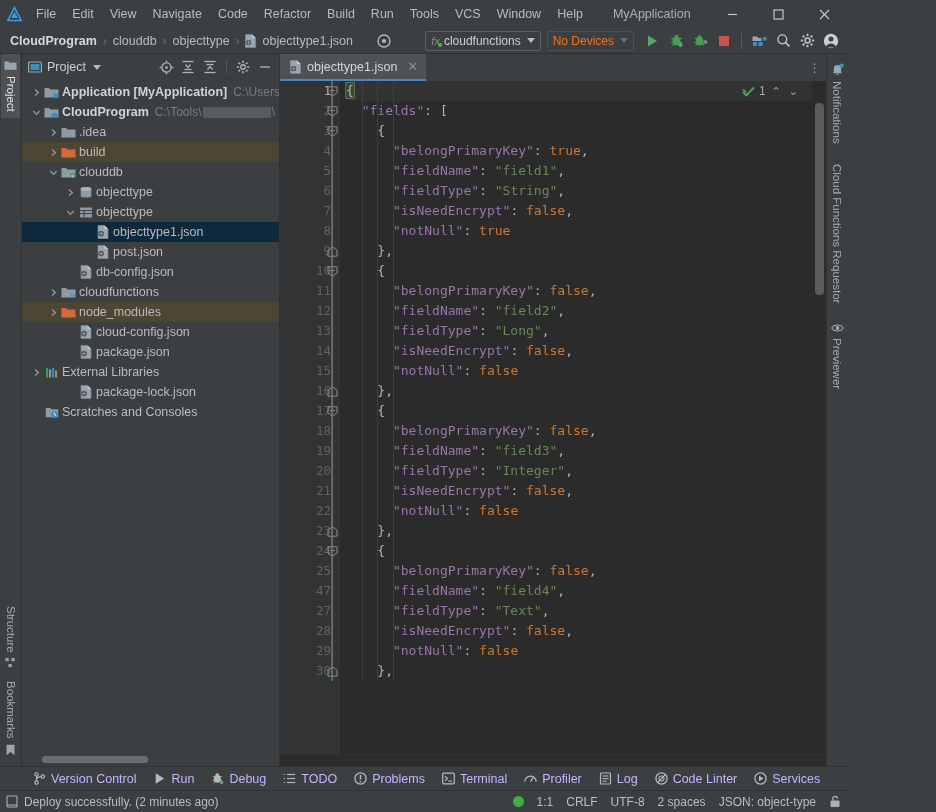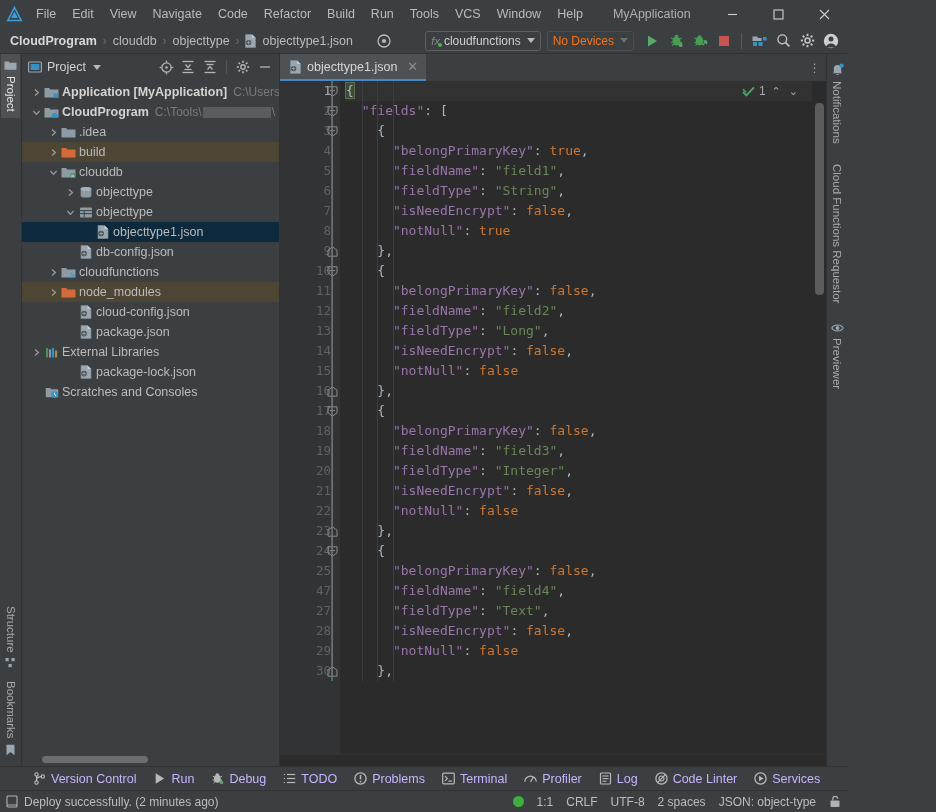--- a/index.html
+++ b/index.html
@@ -546,20 +546,33 @@
             <span class="arrow"></span>
             <span class="tico">
               <svg width="14" height="14" viewBox="0 0 13 14">
                 <path d="M1.5 0.5 h6.5 L11.5 4 v9.5 h-10 Z" fill="#9aa7b0" stroke="#7d8a93" stroke-width="0.7"></path>
                 <path d="M8 0.5 L11.5 4 H8 Z" fill="#c5cdd3"></path>
                 <circle cx="4.6" cy="8.6" r="2.8" fill="#4a4f52"></circle>
                 <path d="M2.5 8.6 h4.2 M4.6 6.5 v4.2" stroke="#aab3b9" stroke-width="0.7"></path>
               </svg>
             </span>
             <span class="tlabel">objecttype1.json</span>
+          </div>
+          <div class="trow">
+            <span style="display: inline-block; flex: 0 0 59px; width: 59px;"></span>
+            <span class="arrow"></span>
+            <span class="tico">
+              <svg width="14" height="14" viewBox="0 0 13 14">
+                <path d="M1.5 0.5 h6.5 L11.5 4 v9.5 h-10 Z" fill="#9aa7b0" stroke="#7d8a93" stroke-width="0.7"></path>
+                <path d="M8 0.5 L11.5 4 H8 Z" fill="#c5cdd3"></path>
+                <circle cx="4.6" cy="8.6" r="2.8" fill="#4a4f52"></circle>
+                <path d="M2.5 8.6 h4.2 M4.6 6.5 v4.2" stroke="#aab3b9" stroke-width="0.7"></path>
+              </svg>
+            </span>
+            <span class="tlabel">post.json</span>
           </div>
           <div class="trow">
             <span style="display: inline-block; flex: 0 0 42px; width: 42px;"></span>
             <span class="arrow"></span>
             <span class="tico">
               <svg width="14" height="14" viewBox="0 0 13 14">
                 <path d="M1.5 0.5 h6.5 L11.5 4 v9.5 h-10 Z" fill="#9aa7b0" stroke="#7d8a93" stroke-width="0.7"></path>
                 <path d="M8 0.5 L11.5 4 H8 Z" fill="#c5cdd3"></path>
                 <circle cx="4.6" cy="8.6" r="2.8" fill="#4a4f52"></circle>
                 <path d="M2.5 8.6 h4.2 M4.6 6.5 v4.2" stroke="#aab3b9" stroke-width="0.7"></path>

